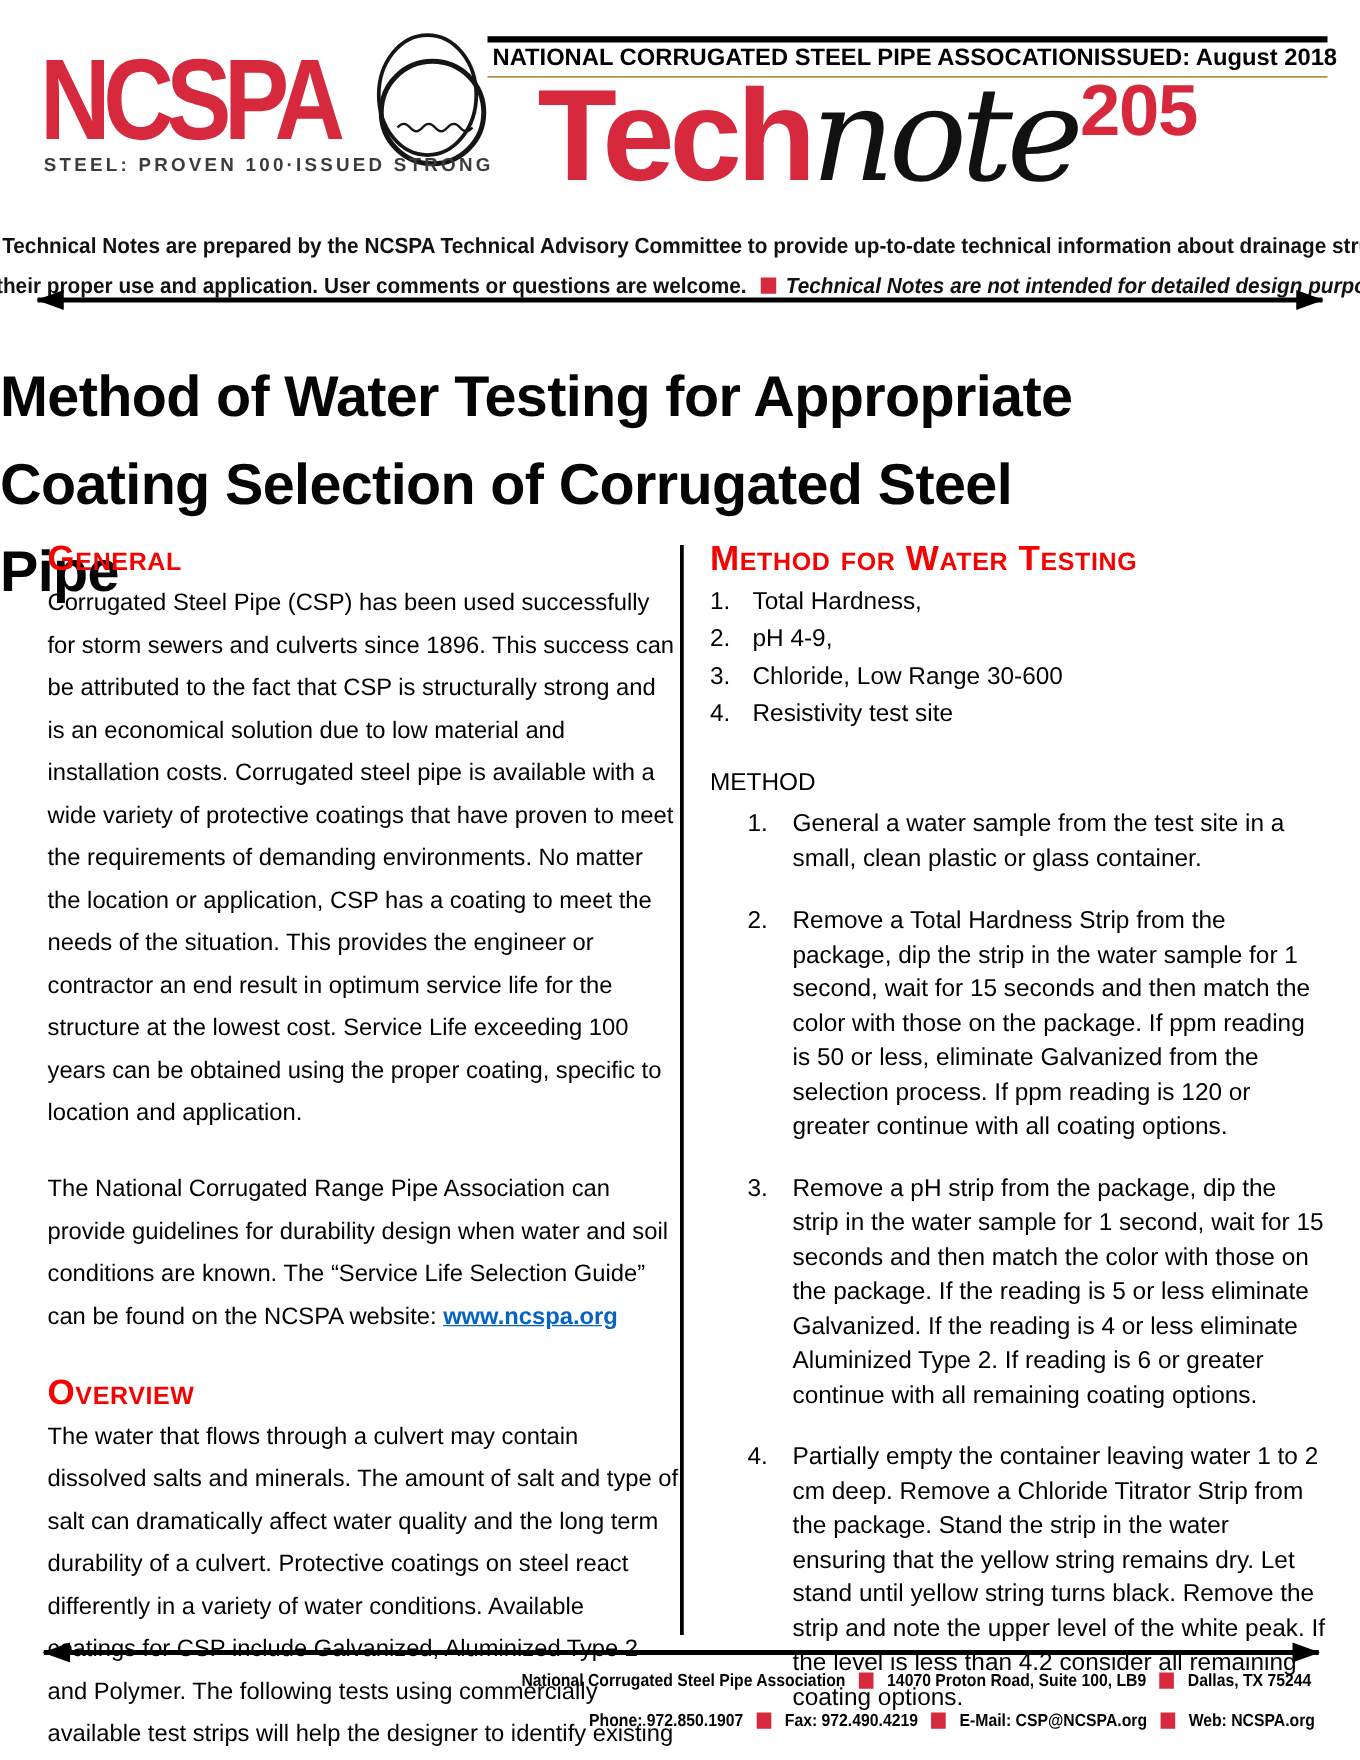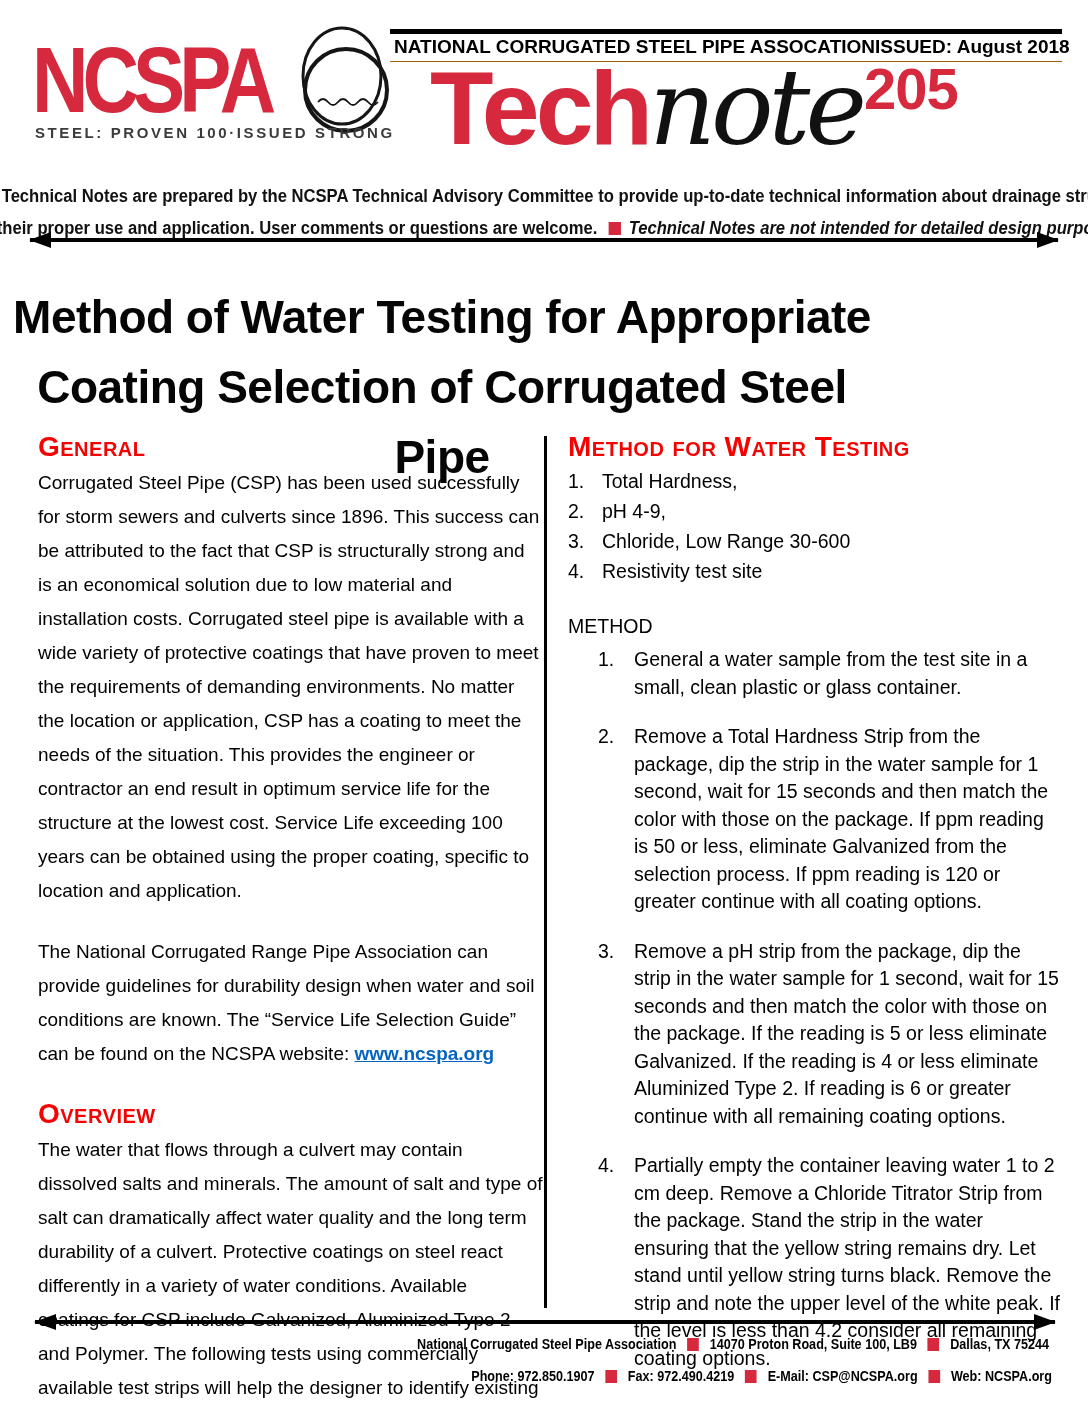--- a/index.html
+++ b/index.html
@@ -55,21 +55,21 @@
     border-top:8px solid transparent; border-bottom:8px solid transparent;
   }
   .arrow-line::before{ left:-1px; border-right:22px solid #000; }
   .arrow-line::after{ right:-1px; border-left:22px solid #000; }
   #top-rule{ left:30px; top:238px; width:1028px; }
   #bottom-rule{ left:35px; top:1320px; width:1020px; }
 
   
   .doc-title{
     position:absolute; left:0; top:282px; width:884px;
-    text-align:center; font-weight:700; font-size:46px; line-height:70px;
+    text-align:left; font-weight:700; font-size:46px; line-height:70px;
     letter-spacing:-0.5px; color:#050505;
   }
 
   
   .col-left { position:absolute; left:38px;  top:432px; width:505px; }
   .col-right{ position:absolute; left:568px; top:432px; width:494px; }
   .v-divider{ position:absolute; left:544px; top:436px; width:3px; height:872px; background:#000; }
 
   .sec-h{
     color:#F40303; font-weight:700; font-variant:small-caps;

